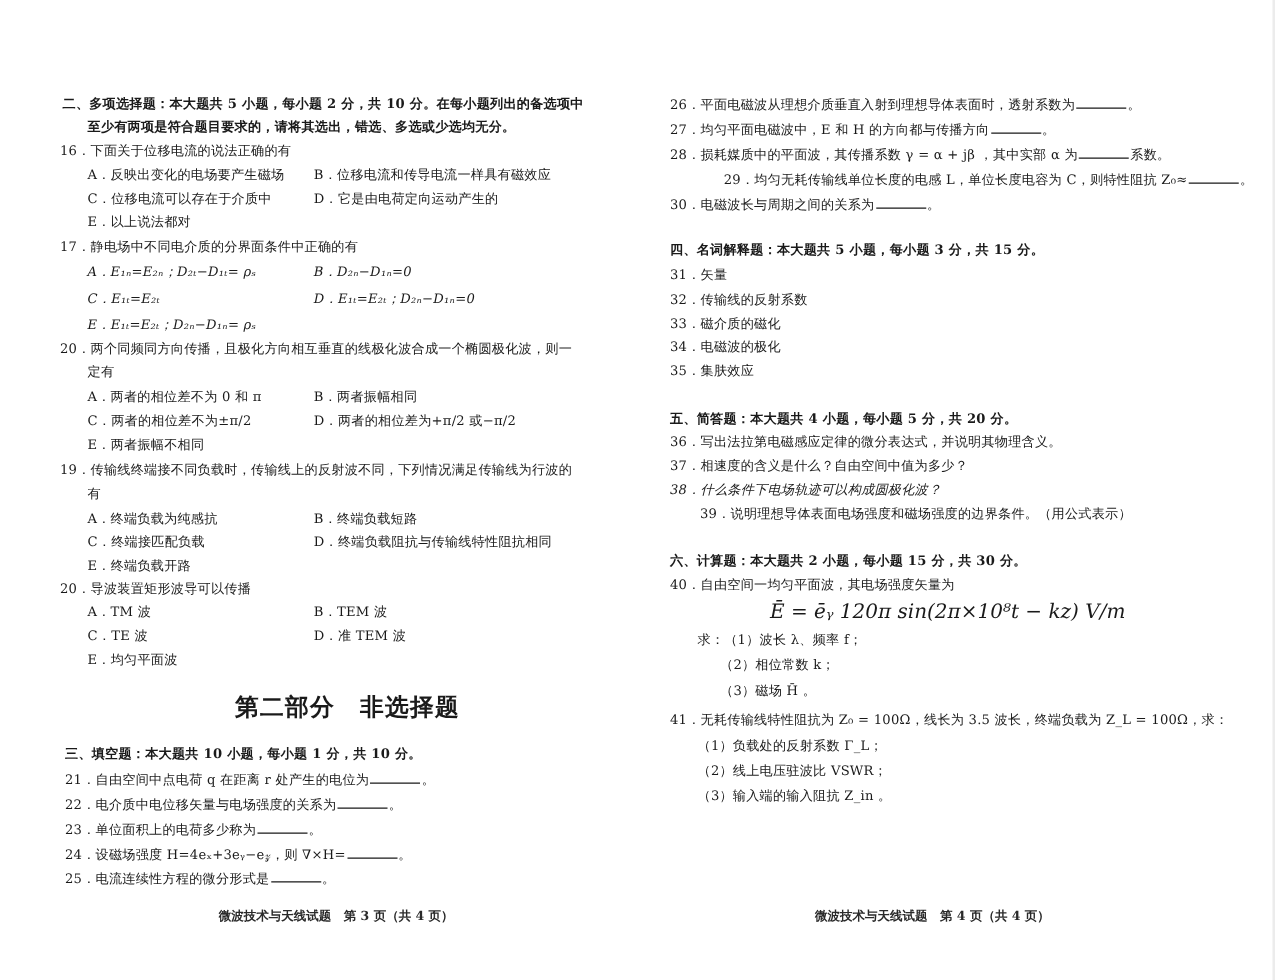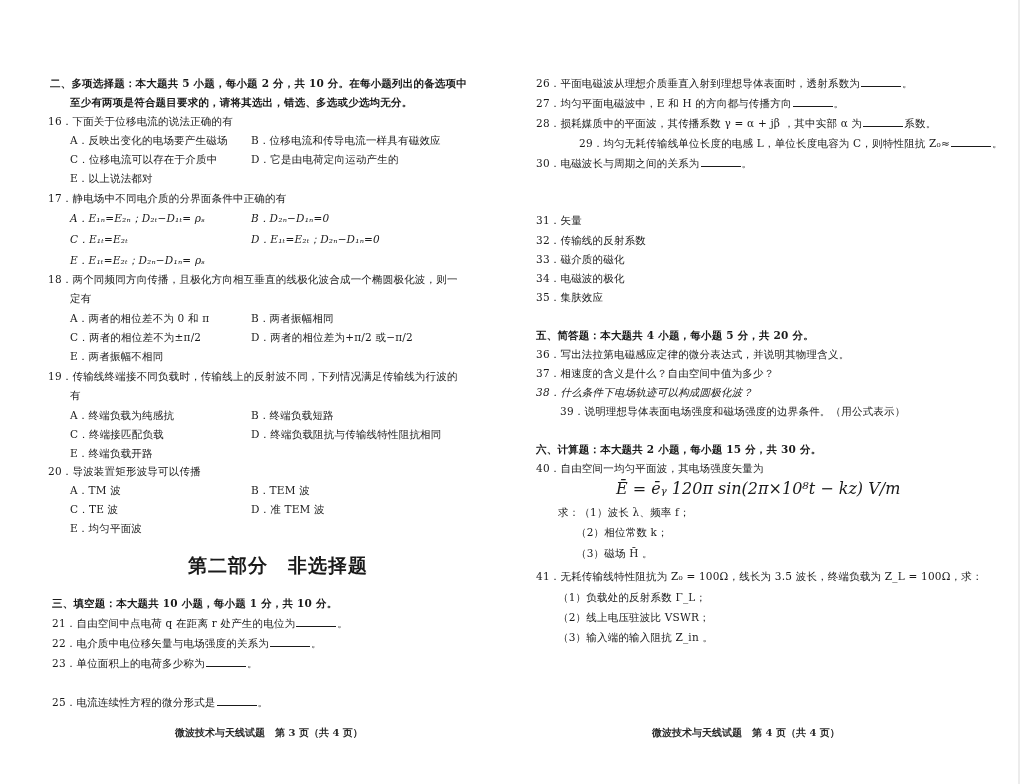--- a/index.html
+++ b/index.html
@@ -36,21 +36,21 @@
   <div class="ln" style="left:251px;top:152px;">D．它是由电荷定向运动产生的</div>
   <div class="ln" style="left:70px;top:171px;">E．以上说法都对</div>
 
   <div class="ln" style="left:48px;top:191px;">17．静电场中不同电介质的分界面条件中正确的有</div>
   <div class="ln i" style="left:70px;top:211px;">A．E₁ₙ=E₂ₙ；D₂ₜ−D₁ₜ= ρₛ</div>
   <div class="ln i" style="left:251px;top:211px;">B．D₂ₙ−D₁ₙ=0</div>
   <div class="ln i" style="left:70px;top:232px;">C．E₁ₜ=E₂ₜ</div>
   <div class="ln i" style="left:251px;top:232px;">D．E₁ₜ=E₂ₜ；D₂ₙ−D₁ₙ=0</div>
   <div class="ln i" style="left:70px;top:253px;">E．E₁ₜ=E₂ₜ；D₂ₙ−D₁ₙ= ρₛ</div>
 
-  <div class="ln" style="left:48px;top:272px;">18．两个同频同方向传播，且极化方向相互垂直的线极化波合成一个椭圆极化波，则一</div>
+  <div class="ln" style="left:48px;top:272px;">20．两个同频同方向传播，且极化方向相互垂直的线极化波合成一个椭圆极化波，则一</div>
   <div class="ln" style="left:70px;top:291px;">定有</div>
   <div class="ln" style="left:70px;top:311px;">A．两者的相位差不为 0 和 π</div>
   <div class="ln" style="left:251px;top:311px;">B．两者振幅相同</div>
   <div class="ln" style="left:70px;top:330px;">C．两者的相位差不为±π/2</div>
   <div class="ln" style="left:251px;top:330px;">D．两者的相位差为+π/2 或−π/2</div>
   <div class="ln" style="left:70px;top:349px;">E．两者振幅不相同</div>
 
   <div class="ln" style="left:48px;top:369px;">19．传输线终端接不同负载时，传输线上的反射波不同，下列情况满足传输线为行波的</div>
   <div class="ln" style="left:70px;top:388px;">有</div>
   <div class="ln" style="left:70px;top:408px;">A．终端负载为纯感抗</div>
@@ -71,20 +71,23 @@
   <div class="ln b" style="left:52px;top:596px;">三、填空题：本大题共 10 小题，每小题 1 分，共 10 分。</div>
   <div class="ln" style="left:52px;top:616px;">
     <span>21．自由空间中点电荷 q 在距离 r 处产生的电位为</span><span class="blank"></span><span>。</span>
   </div>
   <div class="ln" style="left:52px;top:636px;">
     <span>22．电介质中电位移矢量与电场强度的关系为</span><span class="blank"></span><span>。</span>
   </div>
   <div class="ln" style="left:52px;top:656px;">
     <span>23．单位面积上的电荷多少称为</span><span class="blank"></span><span>。</span>
   </div>
+  <div class="ln" style="left:52px;top:676px;">
+    <span>24．设磁场强度 H=4eₓ+3eᵧ−e𝓏，则 ∇×H=</span><span class="blank"></span><span>。</span>
+  </div>
   <div class="ln" style="left:52px;top:695px;">
     <span>25．电流连续性方程的微分形式是</span><span class="blank"></span><span>。</span>
   </div>
 
   <div class="footer" style="left:175px;top:726px;">微波技术与天线试题　第 3 页（共 4 页）</div>
 </div>
 
 <div class="page right">
   <div class="ln" style="left:24px;top:76px;">
     <span>26．平面电磁波从理想介质垂直入射到理想导体表面时，透射系数为</span><span class="blank"></span><span>。</span>
@@ -95,20 +98,21 @@
   <div class="ln" style="left:24px;top:116px;">
     <span>28．损耗媒质中的平面波，其传播系数 γ = α + jβ ，其中实部 α 为</span><span class="blank"></span><span>系数。</span>
   </div>
   <div class="ln" style="left:24px;top:136px;margin-left:43px;">
     <span>29．均匀无耗传输线单位长度的电感 L，单位长度电容为 C，则特性阻抗 Z₀≈</span><span class="blank"></span><span>。</span>
   </div>
   <div class="ln" style="left:24px;top:156px;">
     <span>30．电磁波长与周期之间的关系为</span><span class="blank"></span><span>。</span>
   </div>
 
+  <div class="ln b" style="left:24px;top:193px;">四、名词解释题：本大题共 5 小题，每小题 3 分，共 15 分。</div>
   <div class="ln" style="left:24px;top:213px;">31．矢量</div>
   <div class="ln" style="left:24px;top:233px;">32．传输线的反射系数</div>
   <div class="ln" style="left:24px;top:252px;">33．磁介质的磁化</div>
   <div class="ln" style="left:24px;top:271px;">34．电磁波的极化</div>
   <div class="ln" style="left:24px;top:290px;">35．集肤效应</div>
 
   <div class="ln b" style="left:24px;top:328px;">五、简答题：本大题共 4 小题，每小题 5 分，共 20 分。</div>
   <div class="ln" style="left:24px;top:347px;">36．写出法拉第电磁感应定律的微分表达式，并说明其物理含义。</div>
   <div class="ln" style="left:24px;top:366px;">37．相速度的含义是什么？自由空间中值为多少？</div>
   <div class="ln" style="left:24px;top:385px;font-style:italic;">38．什么条件下电场轨迹可以构成圆极化波？</div>

